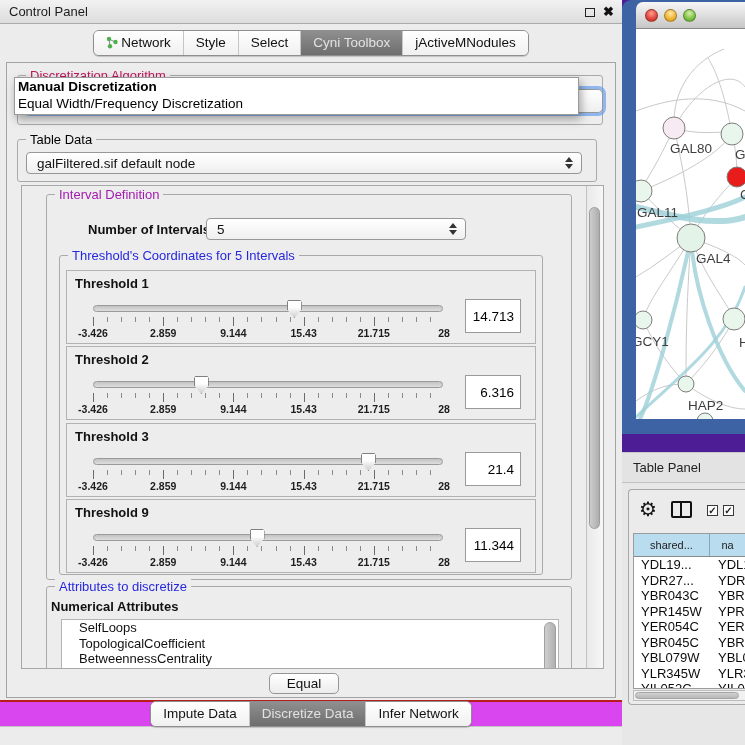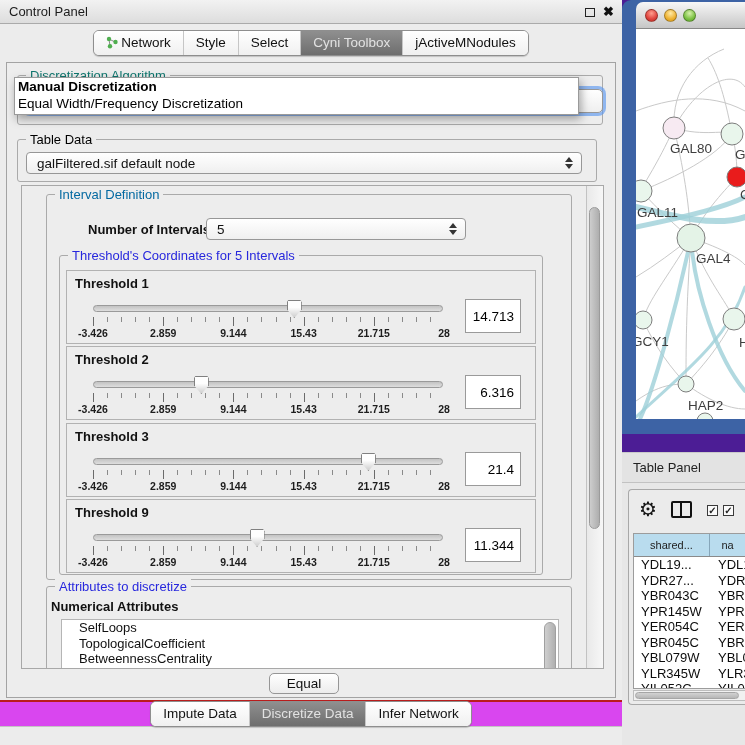--- a/index.html
+++ b/index.html
@@ -36,21 +36,21 @@
   .combo { background:linear-gradient(#fff,#efefef); border:1px solid #979797; border-radius:4px;
     font-size:13.5px; color:#111; display:flex; align-items:center; padding-left:10px; position:relative; }
   .updown { position:absolute; right:8px; top:50%; transform:translateY(-50%); display:flex;
     flex-direction:column; gap:2px; }
   .updown i { width:0; height:0; border-left:4px solid transparent; border-right:4px solid transparent; }
   .updown i.up { border-bottom:5px solid #333; }
   .updown i.dn { border-top:5px solid #333; }
 
   
   #algo-group { left:10px; top:12px; width:586px; height:50px; }
-  #algo-group .gtitle { color:#0f766e; }
+  #algo-group .gtitle { color:#be185d; }
   #algo-combo { position:absolute; left:18px; top:26px; width:578px; height:24px; z-index:5;
     box-shadow:0 0 0 3px rgba(92,152,239,.65); border-radius:5px; }
   #algo-popup { position:absolute; left:7px; top:14px; width:565px; z-index:20; background:#fff;
     border:1px solid #9a9a9a; box-shadow:2px 4px 9px rgba(0,0,0,.35); font-size:13.5px; padding-bottom:2px; }
   #algo-popup .hint { color:#b5b5b5; text-align:center; padding:4px 0 2px; }
   #algo-popup .opt { padding:0 3px; line-height:17px; color:#000; }
   #algo-popup .opt.bold { font-weight:bold; }
 
   
   #tabledata-group { left:10px; top:76px; width:580px; height:43px; }
@@ -196,21 +196,21 @@
         <span class="updown">
             <i class="up"></i>
             <i class="dn"></i>
           </span>
       </div>
     </div>
 
     <div id="scrollpane">
 
       <div class="group" id="interval-group">
-        <span class="gtitle" style="color: #0369a1;">Interval Definition</span>
+        <span class="gtitle" style="color: #a21caf;">Interval Definition</span>
 
         <span id="noi-label">Number of Intervals</span>
         <div class="combo" id="noi-spinner">
           <span>5</span>
           <span class="updown">
               <i class="up"></i>
               <i class="dn"></i>
             </span>
         </div>
 

